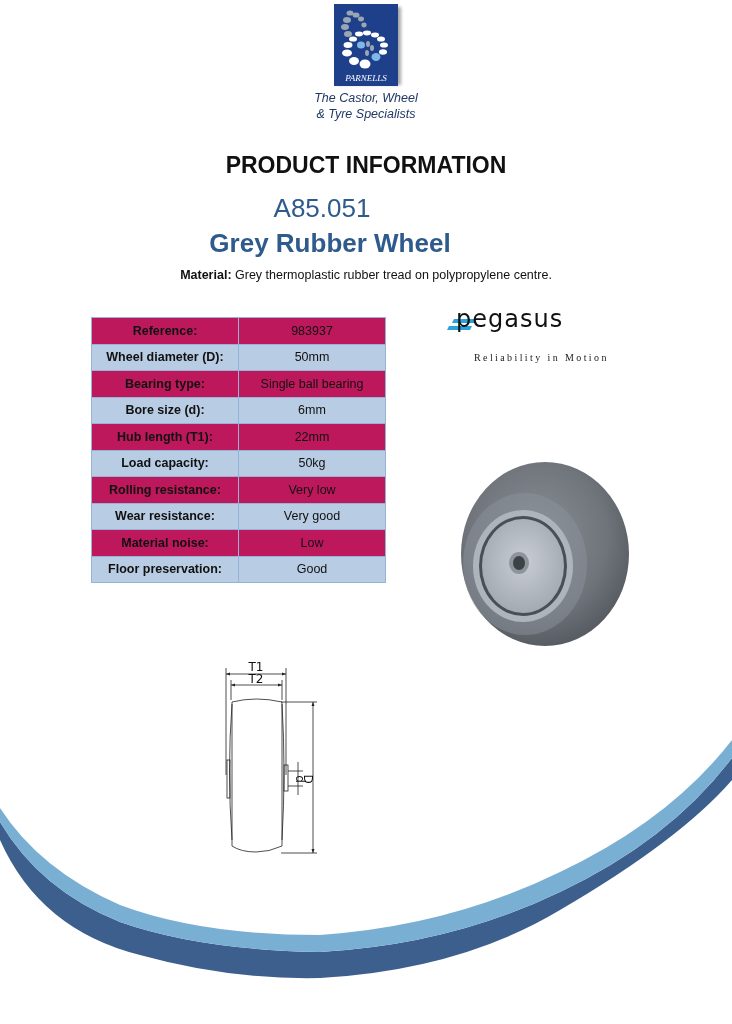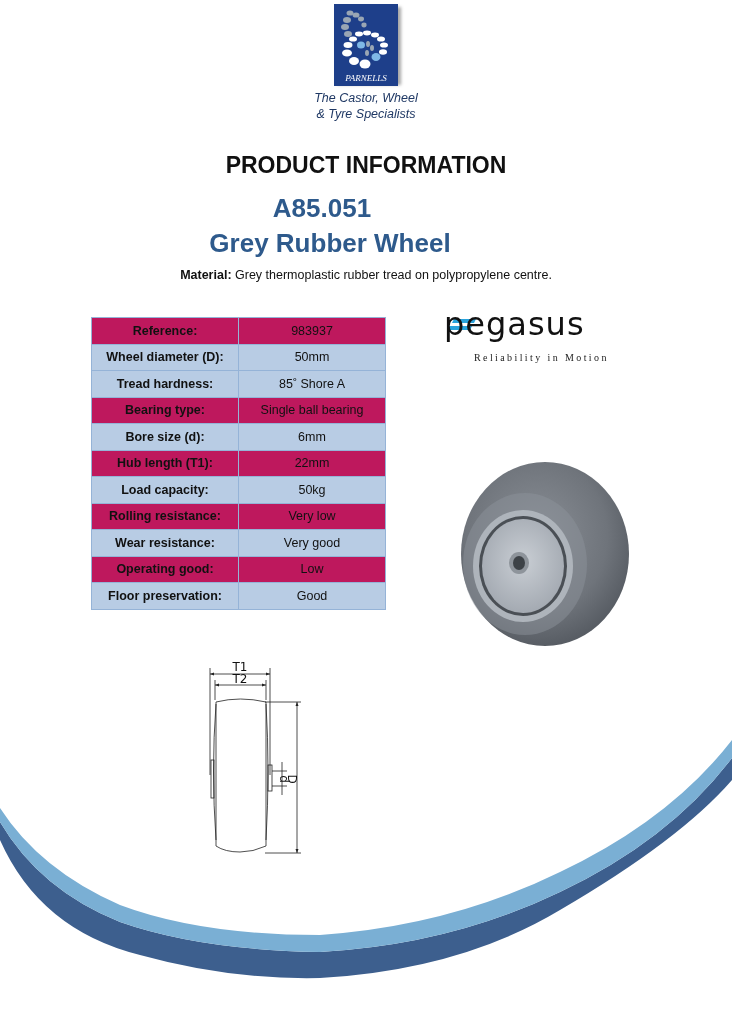--- a/index.html
+++ b/index.html
@@ -21,21 +21,21 @@
     font-size: 12.5px; line-height: 16px; color: #1f3864;
   }
 
   
   .h-info {
     left: 0; top: 152px; width: 732px; text-align: center;
     font-size: 23px; font-weight: bold; color: #111; letter-spacing: 0px;
   }
   .h-code {
     left: 0; top: 193px; width: 644px; text-align: center;
-    font-size: 26px; font-weight: bold; color: #2e5a8c;
+    font-size: 26px; font-weight: normal; color: #2e5a8c;
   }
   .h-name {
     left: 0; top: 228px; width: 660px; text-align: center;
     font-size: 26px; font-weight: bold; color: #2e5a8c;
   }
   .material {
     left: 0; top: 268px; width: 732px; text-align: center; font-size: 12.5px; color: #111;
   }
   .material b { font-weight: bold; }
 
@@ -45,33 +45,33 @@
     border-collapse: collapse; font-size: 12.5px;
   }
   .spec td {
     height: 25.5px; padding: 0; text-align: center;
     border: 1px solid #95b3d7;
   }
   .spec td.k { width: 146px; font-weight: bold; }
   .spec tr.light td { background: #be185d; }
   .spec tr.dark td { background: #b8cce4; }
   .peg-word {
-    left: 444px; top: 305px; font-size: 32px; letter-spacing: 1px;
+    left: 456px; top: 305px; font-size: 24px; letter-spacing: 1px;
     font-family: "DejaVu Sans", sans-serif; color: #111;
   }
   .peg-tag {
     left: 474px; top: 352px; font-size: 10px; letter-spacing: 2.4px; color: #222;
     font-family: Liberation Serif, serif;
   }
 
   
   .wheel { left: 455px; top: 460px; }
 
   
-  .drawing { left: 195px; top: 660px; }
+  .drawing { left: 211px; top: 660px; }
   .drawing text { font-family: "DejaVu Sans", sans-serif; font-size: 12px; fill: #111; }
 
   .wave { left: 0; top: 700px; }
 </style>
 </head>
 <body>
 
 <div class="abs logo-box">
   <svg width="64" height="82" viewBox="0 0 64 82">
     <rect x="0" y="0" width="64" height="82" fill="#1e3f8a"></rect>
@@ -120,24 +120,20 @@
 <table class="abs spec">
   <tbody>
     <tr class="light">
       <td class="k">Reference:</td>
       <td>983937</td>
     </tr>
     <tr class="dark">
       <td class="k">Wheel diameter (D):</td>
       <td>50mm</td>
     </tr>
-    <tr class="dark">
-      <td class="k">Tread hardness:</td>
-      <td>85˚ Shore A</td>
-    </tr>
     <tr class="light">
       <td class="k">Bearing type:</td>
       <td>Single ball bearing</td>
     </tr>
     <tr class="dark">
       <td class="k">Bore size (d):</td>
       <td>6mm</td>
     </tr>
     <tr class="light">
       <td class="k">Hub length (T1):</td>
@@ -149,21 +145,21 @@
     </tr>
     <tr class="light">
       <td class="k">Rolling resistance:</td>
       <td>Very low</td>
     </tr>
     <tr class="dark">
       <td class="k">Wear resistance:</td>
       <td>Very good</td>
     </tr>
     <tr class="light">
-      <td class="k">Operating good:</td>
+      <td class="k">Material noise:</td>
       <td>Low</td>
     </tr>
     <tr class="dark">
       <td class="k">Floor preservation:</td>
       <td>Good</td>
     </tr>
   </tbody>
 </table>
 
 <div class="abs" style="left:446px; top:319px;">

